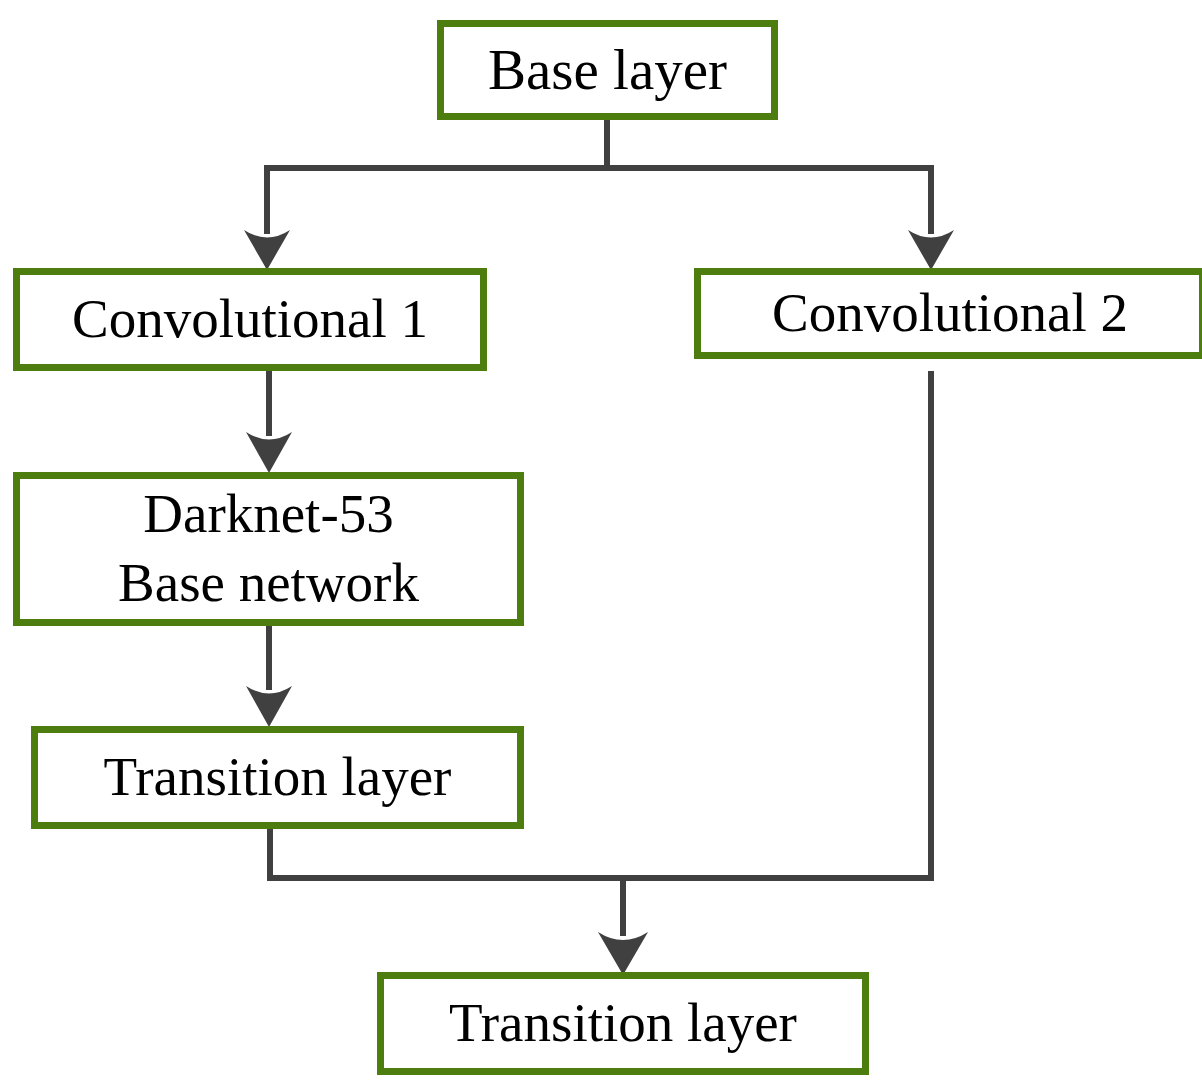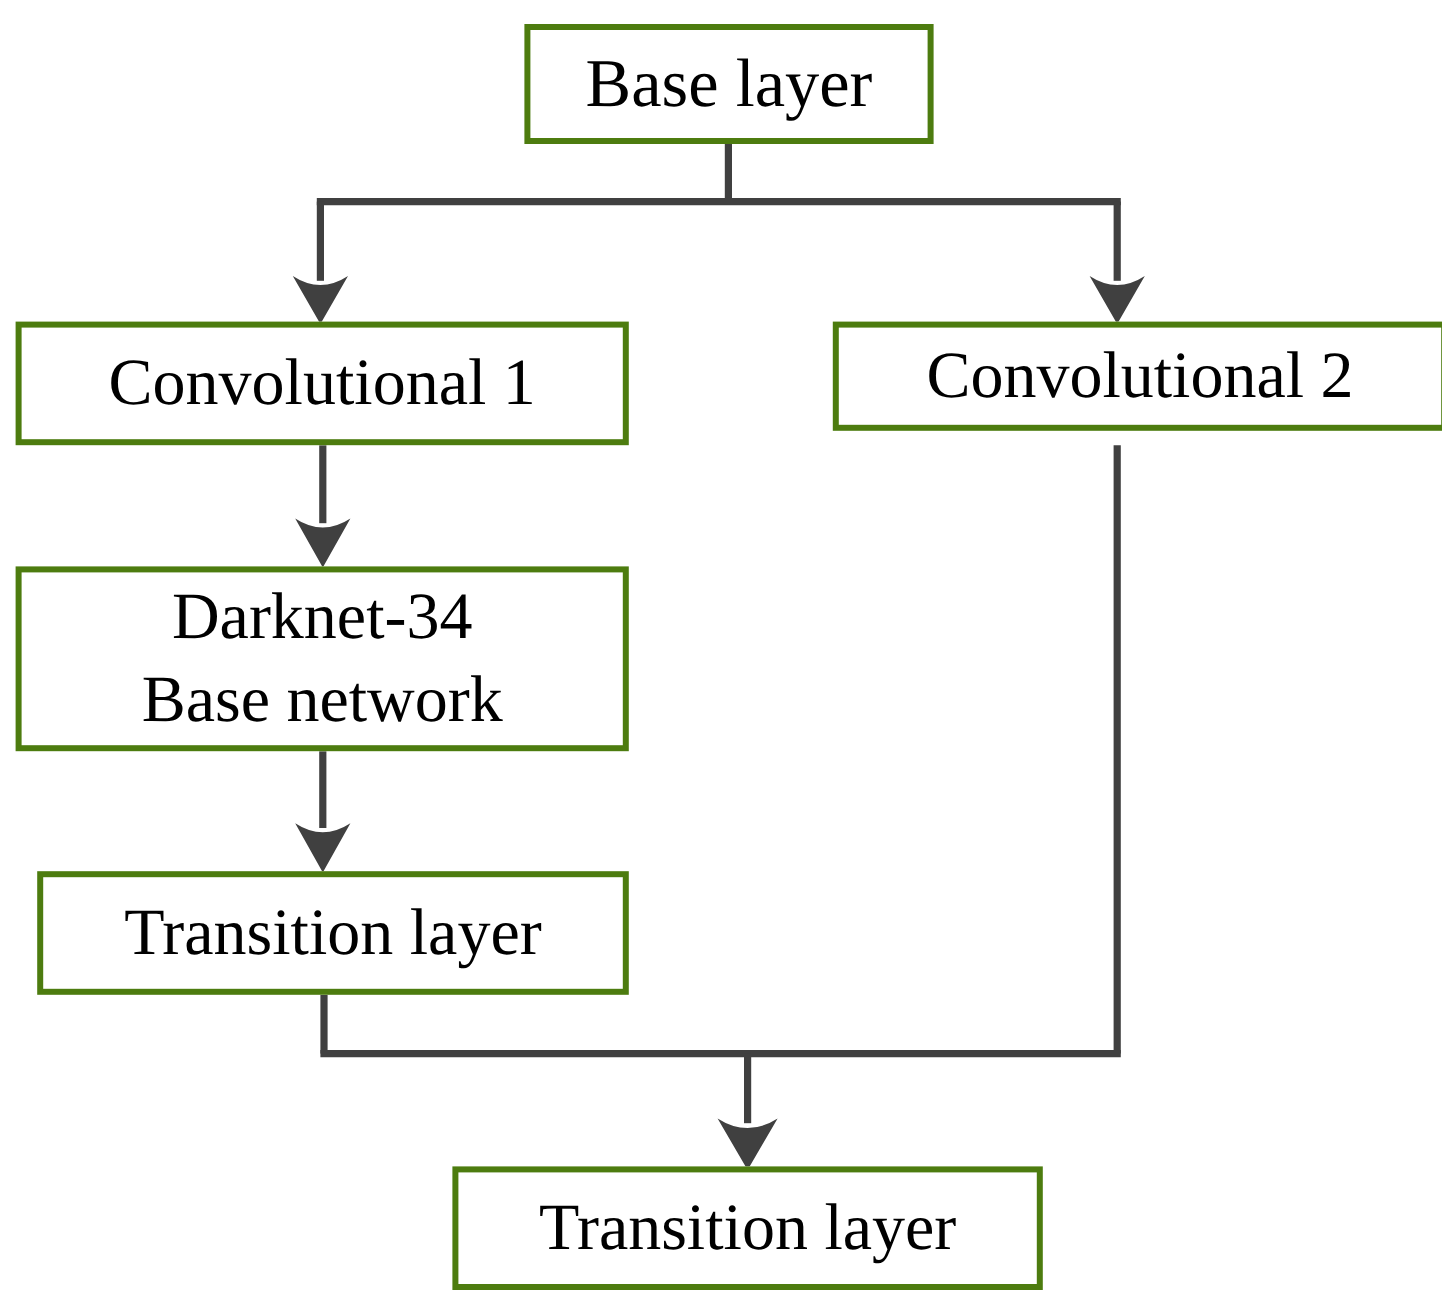--- a/index.html
+++ b/index.html
@@ -27,21 +27,21 @@
     left: 0;
     top: 0;
     width: 1202px;
     height: 1091px;
     pointer-events: none;
   }
   .node-box {
     position: absolute;
     box-sizing: border-box;
     background: #ffffff;
-    border: 5px solid #4d7c0f;
+    border: 7px solid #4d7c0f;
     display: flex;
     flex-direction: column;
     align-items: center;
     justify-content: center;
     color: #000000;
     line-height: 1.18;
     white-space: nowrap;
     z-index: 2;
   }
   .node-label {
@@ -49,21 +49,21 @@
     text-align: center;
     color: #000000;
   }
   .node-box.size-lg .node-label { font-size: 57px; }
   .node-box.size-md .node-label { font-size: 55px; }
   .node-box.two-line .node-label { font-size: 55px; }
   .node-box.two-line .node-label + .node-label { margin-top: 4px; }
 
   
   #node-base-layer        { left: 437px;  top: 20px;   width: 341px; height: 100px; }
-  #node-convolutional-1   { left: 13px;   top: 268px;  width: 511px; height: 103px; }
+  #node-convolutional-1   { left: 13px;   top: 268px;  width: 474px; height: 103px; }
   #node-convolutional-2   { left: 675px;  top: 268px;  width: 512px; height: 91px; margin-left: 19px; }
   #node-darknet-53        { left: 13px;   top: 472px;  width: 511px; height: 154px; }
   #node-transition-left   { left: 31px;   top: 726px;  width: 493px; height: 103px; }
   #node-transition-bottom { left: 377px;  top: 972px;  width: 492px; height: 103px; }
 </style>
 </head>
 <body>
 
 <div id="diagram-root">
 
@@ -121,21 +121,21 @@
 
   <div class="node-box size-md" id="node-convolutional-1">
     <span class="node-label">Convolutional 1</span>
   </div>
 
   <div class="node-box size-md" id="node-convolutional-2">
     <span class="node-label">Convolutional 2</span>
   </div>
 
   <div class="node-box two-line" id="node-darknet-53">
-    <span class="node-label">Darknet-34</span>
+    <span class="node-label">Darknet-53</span>
     <span class="node-label">Base network</span>
   </div>
 
   <div class="node-box size-md" id="node-transition-left">
     <span class="node-label">Transition layer</span>
   </div>
 
   <div class="node-box size-md" id="node-transition-bottom">
     <span class="node-label">Transition layer</span>
   </div>

